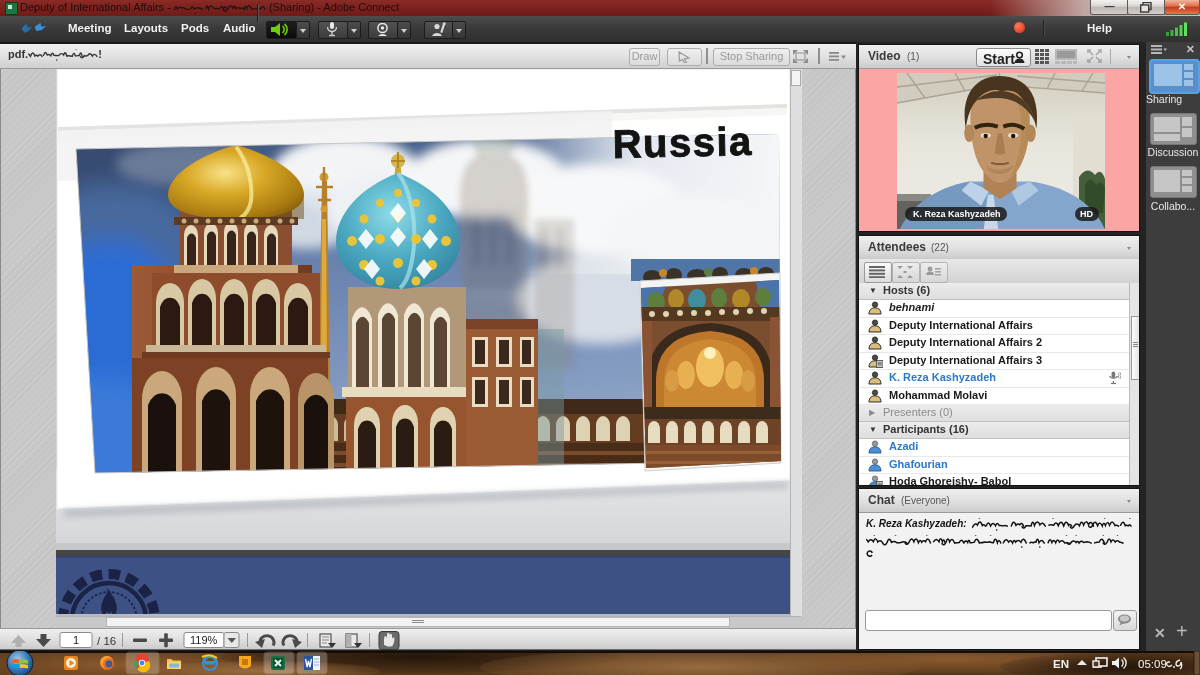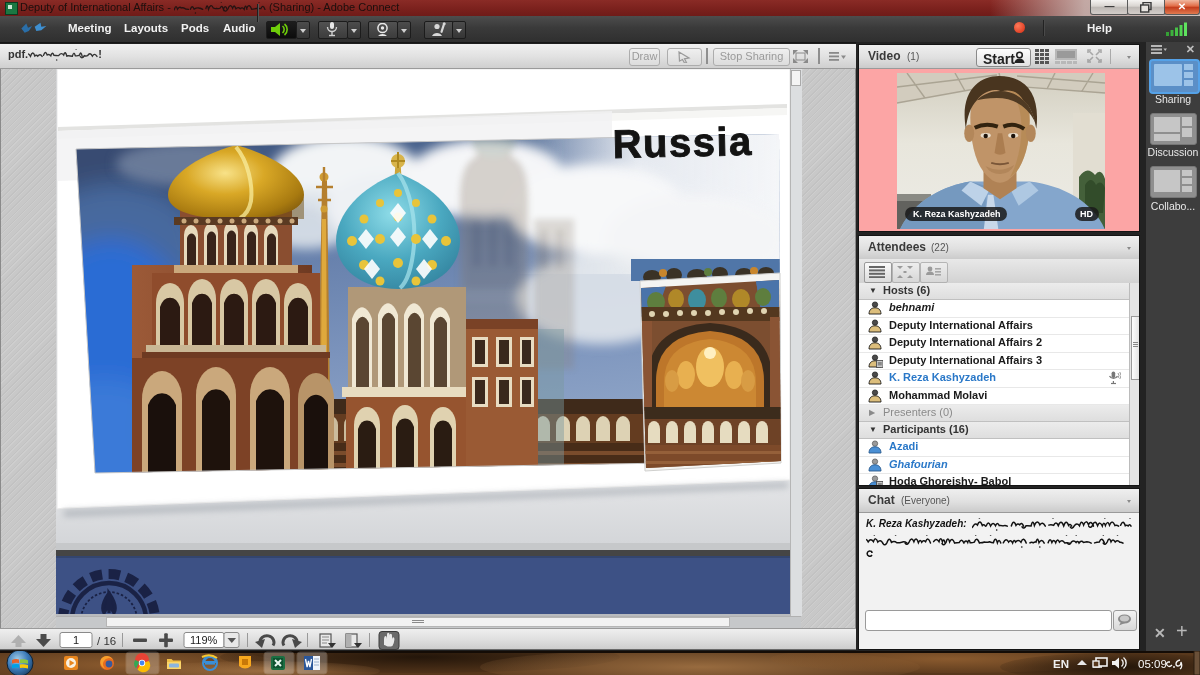--- a/index.html
+++ b/index.html
@@ -594,21 +594,21 @@
         <polygon points="12.5,3.5 16,3.5 14.2,6"></polygon>
       </g>
     </svg>
     <div style="position:absolute;right:5px;top:1px;color:#c0c0c0;font-size:11px;font-weight:bold;">✕</div>
     <div style="position:absolute;left:3px;top:17px;width:47px;height:31px;background:#5b8fc7;border:2px solid #55a2e8;border-radius:4px;">
       <div style="position:absolute;left:3px;top:3px;width:28px;height:22px;background:#9cc3e8;border-radius:1px;"></div>
       <div style="position:absolute;left:33px;top:3px;width:9px;height:6px;background:#9cc3e8;"></div>
       <div style="position:absolute;left:33px;top:11px;width:9px;height:6px;background:#9cc3e8;"></div>
       <div style="position:absolute;left:33px;top:19px;width:9px;height:6px;background:#9cc3e8;"></div>
     </div>
-    <div style="position:absolute;left:0;top:51px;width:54px;text-align:center;color:#e8e8e8;font-size:10.5px;">Sharing</div>
+    <div style="position:absolute;left:0;top:51px;width:54px;text-align:left;color:#e8e8e8;font-size:10.5px;">Sharing</div>
     <div style="position:absolute;left:4px;top:71px;width:45px;height:30px;background:#8f8f8f;border:1px solid #777;border-radius:3px;">
       <div style="position:absolute;left:3px;top:3px;width:26px;height:15px;background:#c6c6c6;"></div>
       <div style="position:absolute;left:31px;top:3px;width:10px;height:9px;background:#c6c6c6;"></div>
       <div style="position:absolute;left:31px;top:14px;width:10px;height:9px;background:#c6c6c6;"></div>
       <div style="position:absolute;left:3px;top:20px;width:26px;height:7px;background:#c6c6c6;"></div>
     </div>
     <div style="position:absolute;left:0;top:104px;width:54px;text-align:center;color:#e8e8e8;font-size:10.5px;">Discussion</div>
     <div style="position:absolute;left:4px;top:124px;width:45px;height:30px;background:#8f8f8f;border:1px solid #777;border-radius:3px;">
       <div style="position:absolute;left:3px;top:3px;width:26px;height:22px;background:#c6c6c6;"></div>
       <div style="position:absolute;left:31px;top:3px;width:10px;height:6px;background:#c6c6c6;"></div>
@@ -828,21 +828,21 @@
 <span style="position:absolute;left:10px;top:3px;font-size:8px;color:#333;">▼</span>
 <span style="position:absolute;left:24px;top:1px;font-weight:bold;color:#333;">Participants (16)</span>
       </div>
 <div style="position:relative;height:16.5px;background:#fff;border-bottom:1px solid #e8e8e8;">
         <svg width="15" height="14" viewBox="0 0 15 14" style="position:absolute;left:9px;top:1px;">
 <circle cx="7" cy="3.6" r="2.7" fill="#9a9a9a" stroke="#555" stroke-width="0.7"></circle>
 <path d="M1 13 C 1 8.5 3.8 6.8 7 6.8 C 10.2 6.8 13 8.5 13 13 Z" fill="#4a8fd4" stroke="#2a5a8c" stroke-width="0.9"></path>
         </svg>
 <span style="position:absolute;left:30px;top:1px;font-weight:bold;color:#2a78c8;">Azadi</span>
       </div>
-<div style="position:relative;height:16.5px;background:#fff;border-bottom:1px solid #e8e8e8;font-style:italic;">
+<div style="position:relative;height:16.5px;background:#fff;border-bottom:1px solid #e8e8e8;">
         <svg width="15" height="14" viewBox="0 0 15 14" style="position:absolute;left:9px;top:1px;">
 <circle cx="7" cy="3.6" r="2.7" fill="#9a9a9a" stroke="#555" stroke-width="0.7"></circle>
 <path d="M1 13 C 1 8.5 3.8 6.8 7 6.8 C 10.2 6.8 13 8.5 13 13 Z" fill="#4a8fd4" stroke="#2a5a8c" stroke-width="0.9"></path>
         </svg>
 <span style="position:absolute;left:30px;top:1px;font-weight:bold;color:#2a78c8;">Ghafourian</span>
       </div>
 <div style="position:relative;height:16.5px;background:#fff;border-bottom:1px solid #e8e8e8;">
         <svg width="15" height="14" viewBox="0 0 15 14" style="position:absolute;left:9px;top:1px;">
 <circle cx="7" cy="3.6" r="2.7" fill="#9a9a9a" stroke="#555" stroke-width="0.7"></circle>
 <path d="M1 13 C 1 8.5 3.8 6.8 7 6.8 C 10.2 6.8 13 8.5 13 13 Z" fill="#4a8fd4" stroke="#2a5a8c" stroke-width="0.9"></path>

